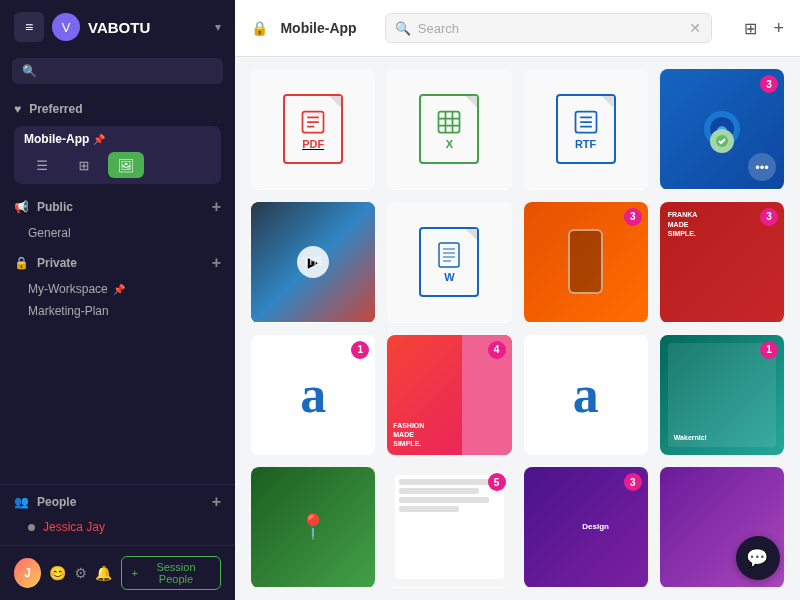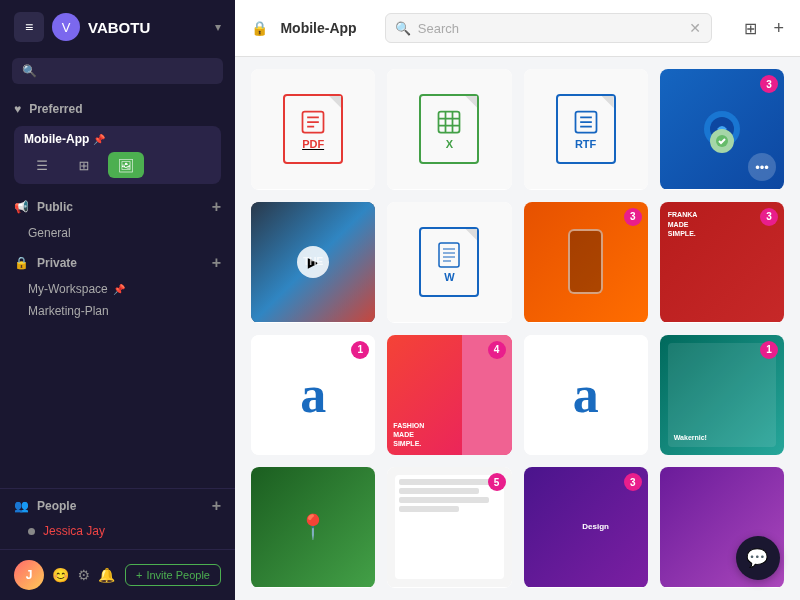--- a/index.html
+++ b/index.html
@@ -482,21 +482,21 @@
 
   <div class="sidebar-footer">
     <div class="avatar-img">J</div>
     <div class="footer-icons">
       <span style="cursor:pointer;">😊</span>
       <span style="cursor:pointer;">⚙</span>
       <span style="cursor:pointer;">🔔</span>
     </div>
     <button class="invite-btn">
       <span>+</span>
-      <span>Invite People</span>
+      <span>Session People</span>
     </button>
   </div>
 
 </div>
 
 <div class="main">
 
   <div class="main-topbar">
     <span class="lock-icon">🔒</span>
     <span class="topbar-title">Mobile-App</span>

